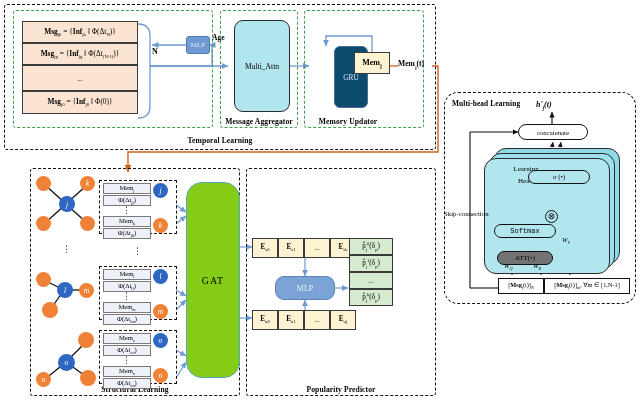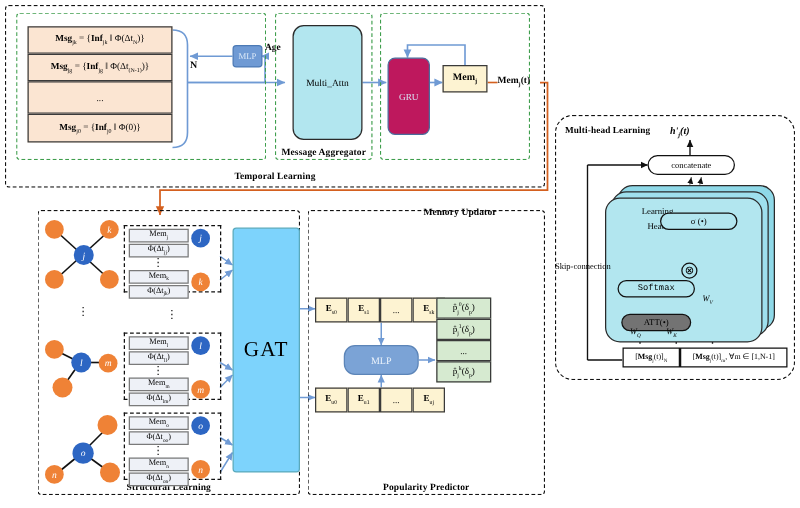--- a/index.html
+++ b/index.html
@@ -21,25 +21,25 @@
   .msgbox{background:#fbe5d2;border:1.1px solid #3a3a3a;}
   .msgtext{font-size:7.4px;white-space:nowrap;}
   sub,sup{font-size:64%;}
   .bi{font-weight:bold;}
   .it{}
 
   .mlp-box{background:#6f9ad4;border:1px solid #4c7ab5;border-radius:3px;
            color:#dce9f8;font-size:7px;}
   .attn-box{background:#b2e6ef;border:1.4px solid #2a2a2a;border-radius:9px;
             font-size:7.6px;}
-  .gru-box{background:#be185d;border:1.2px solid #4a6c9c;border-radius:6px;
-           color:#d8e6f6;font-size:7.4px;}
+  .gru-box{background:#0c4a6e;border:1.2px solid #4a6c9c;border-radius:6px;
+           color:#d8e6f6;font-size:7.4px;margin-left:24px;}
   .mem-box{background:#fdf3d2;border:1.2px solid #3a3a3a;font-size:8px;font-weight:bold;}
-  .gat-box{background:#7dd3fc;border:1.2px solid #5aa9bb;border-radius:3px;
-           font-size:17px;letter-spacing:1px;}
+  .gat-box{background:#84cc16;border:1.2px solid #5aa9bb;border-radius:16px;
+           font-size:10px;letter-spacing:1px;}
   .mlp2-box{background:#7ba3d6;border:1px solid #5c85b8;border-radius:9px;
             color:#eaf2fb;font-size:8px;}
 
   .ecell{background:#fdf3d2;border:1px solid #3a3a3a;font-size:7.2px;}
   .pcell{background:#d6ead0;border:1px solid #3a3a3a;font-size:7.2px;}
   .memcell{background:#eef1f7;border:1px solid #7a7a7a;font-size:6.6px;}
 
   .node{border-radius:50%;display:flex;align-items:center;justify-content:center;
         font-size:7.6px;color:#fff;font-style:italic;}
   .n-or{background:#ef8236;}
@@ -148,21 +148,21 @@
 
   <div class="abs mlp-box ctr" style="left:186px;top:36px;width:24px;height:18px;">MLP</div>
   <div class="abs it" style="left:212px;top:33px;font-size:7.6px;font-weight:bold;">Age</div>
   <div class="abs" style="left:152px;top:47px;font-size:8px;font-weight:bold;">N</div>
 
   <div class="abs dash-green" style="left:220px;top:10px;width:78px;height:118px;"></div>
   <div class="abs region-label ctr" style="left:216px;top:116px;width:86px;height:11px;">Message Aggregator</div>
   <div class="abs attn-box ctr" style="left:234px;top:20px;width:56px;height:92px;">Multi_Attn</div>
 
   <div class="abs dash-green" style="left:304px;top:10px;width:120px;height:118px;"></div>
-  <div class="abs region-label ctr" style="left:308px;top:116px;width:120px;height:11px;margin-top:48px;">Memory Updator</div>
+  <div class="abs region-label ctr" style="left:288px;top:116px;width:120px;height:11px;">Memory Updator</div>
   <div class="abs gru-box ctr" style="left:310px;top:46px;width:34px;height:62px;">GRU</div>
   <div class="abs mem-box ctr" style="left:354px;top:52px;width:36px;height:22px;">
     <span><span>Mem</span><sub class="it">j</sub></span>
   </div>
   <div class="abs" style="left:398px;top:59px;font-size:7.6px;font-weight:bold;">
     Mem<sub class="it">j</sub>(t)
   </div>
 
   <div class="abs dash-black-r" style="left:444px;top:92px;width:192px;height:212px;"></div>
   <div class="abs region-label" style="left:452px;top:99px;font-size:7.4px;">Multi-head Learning</div>

